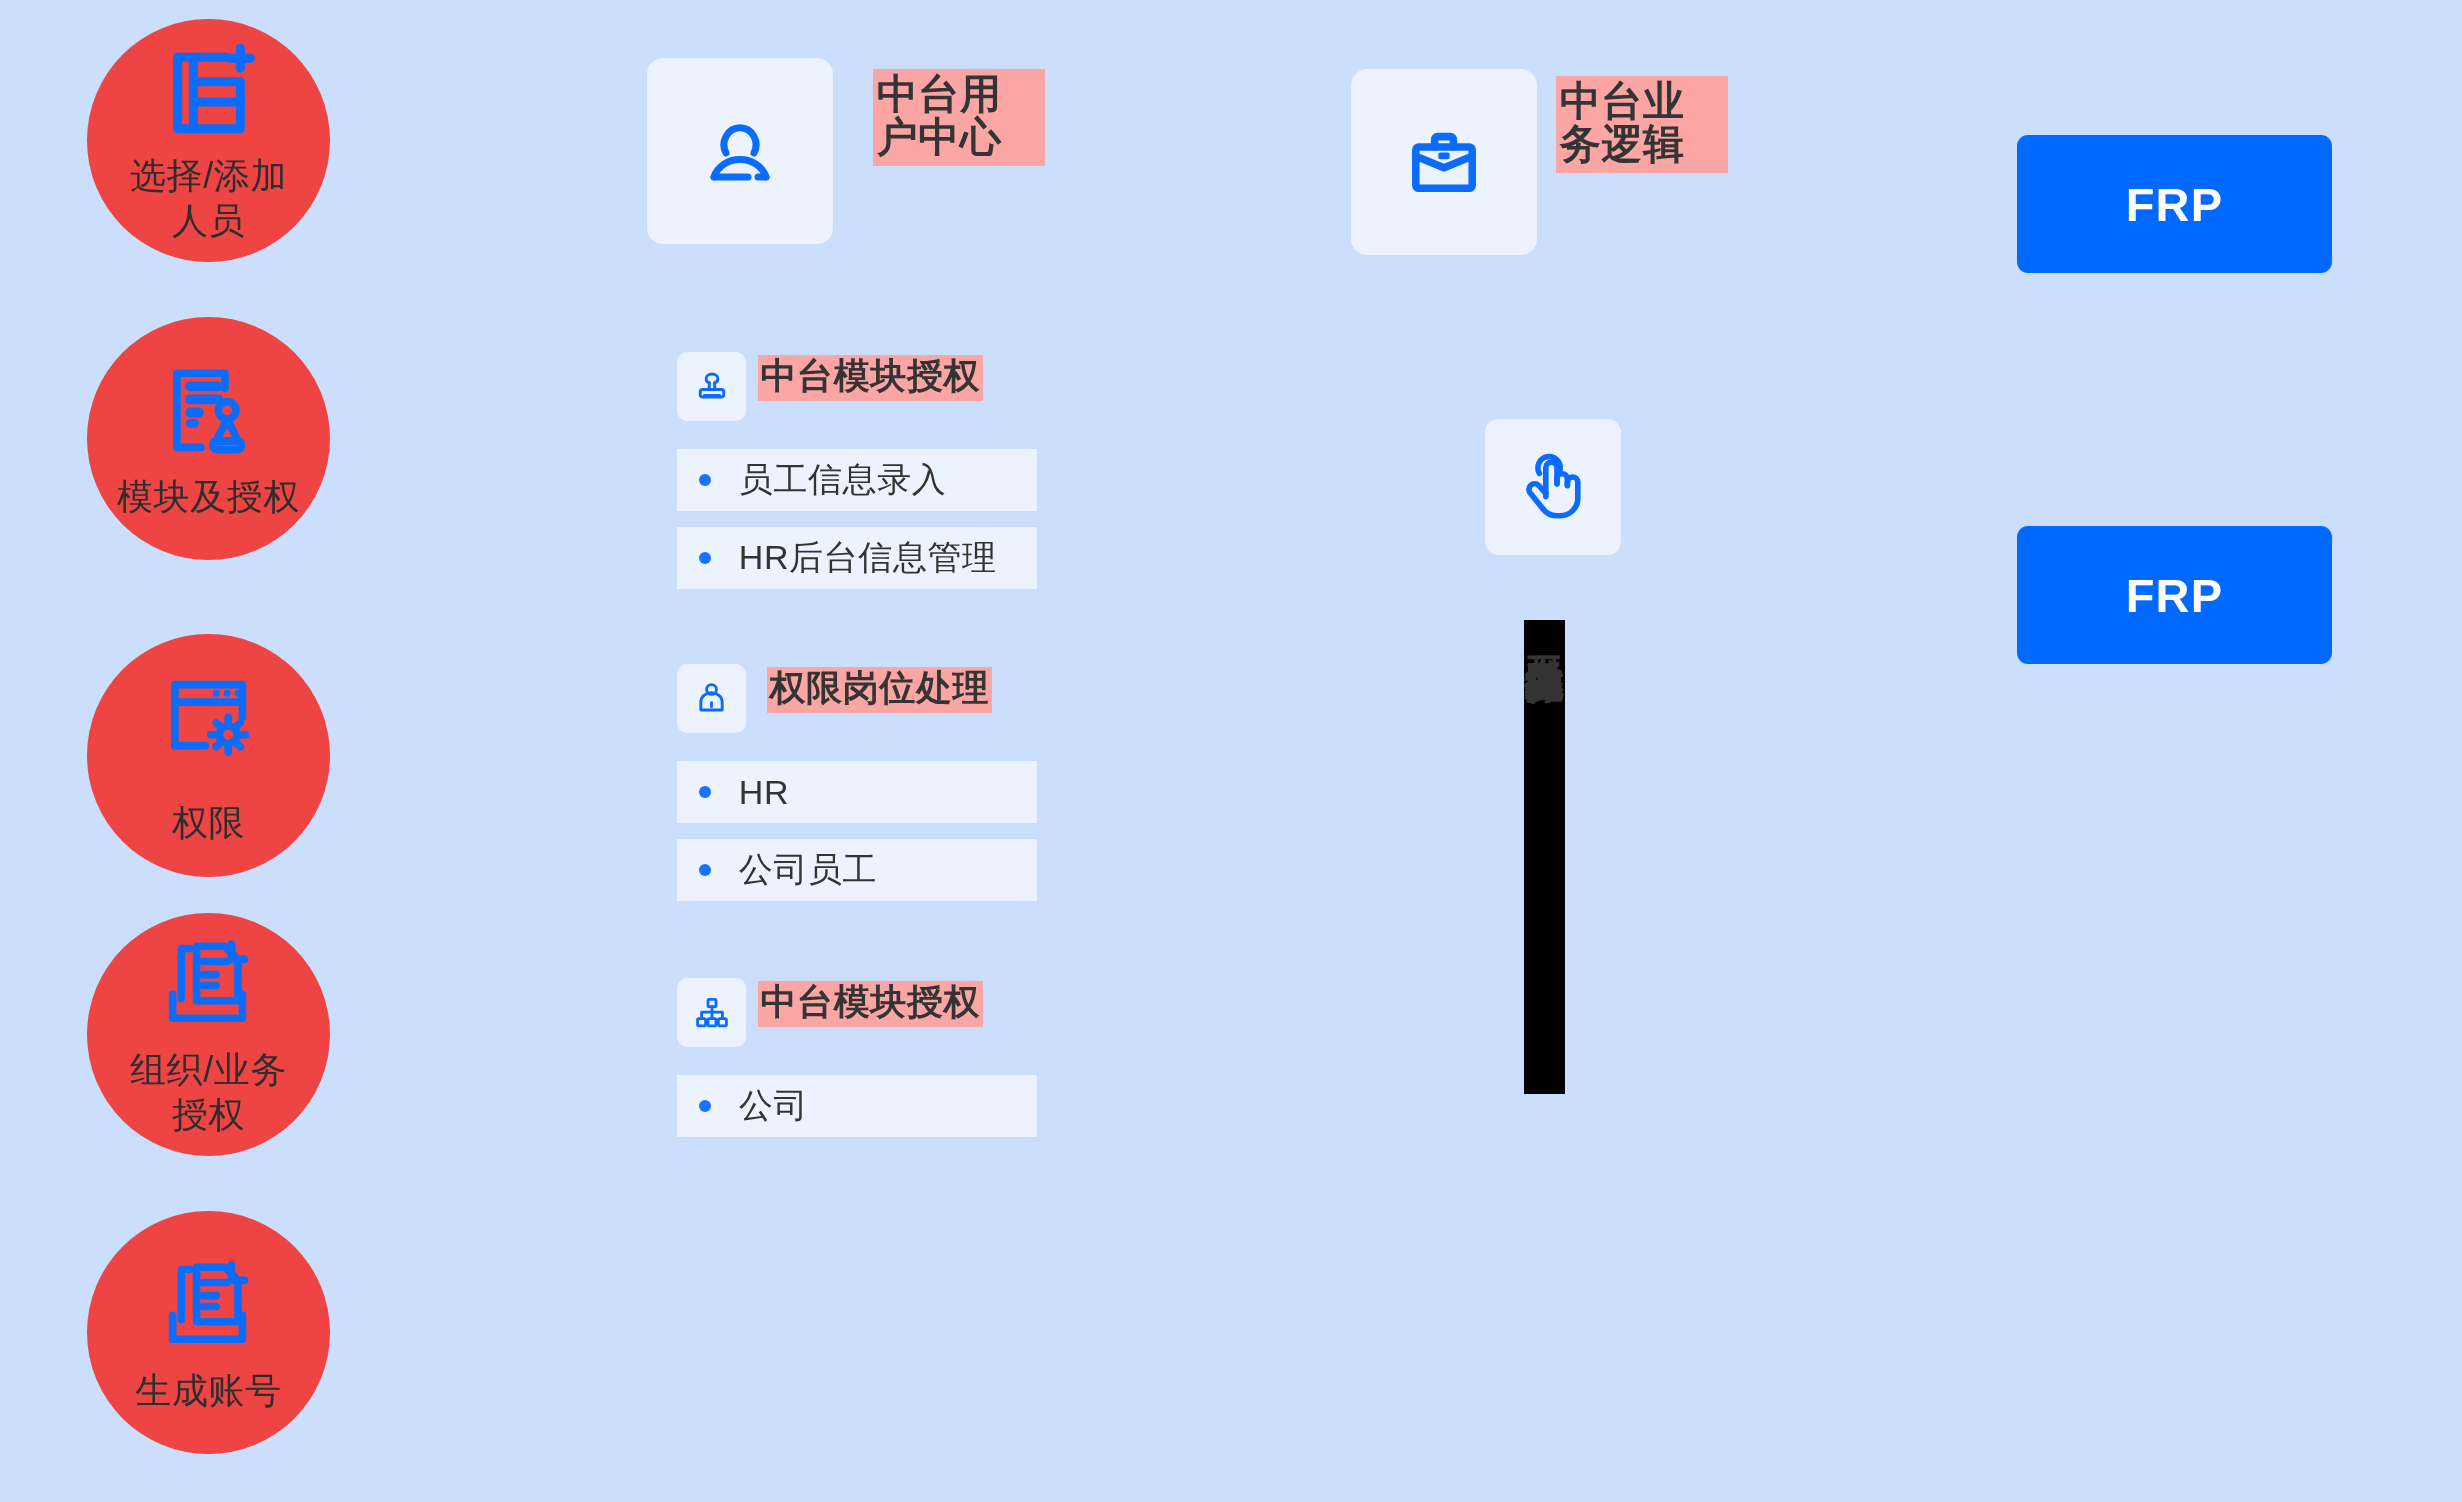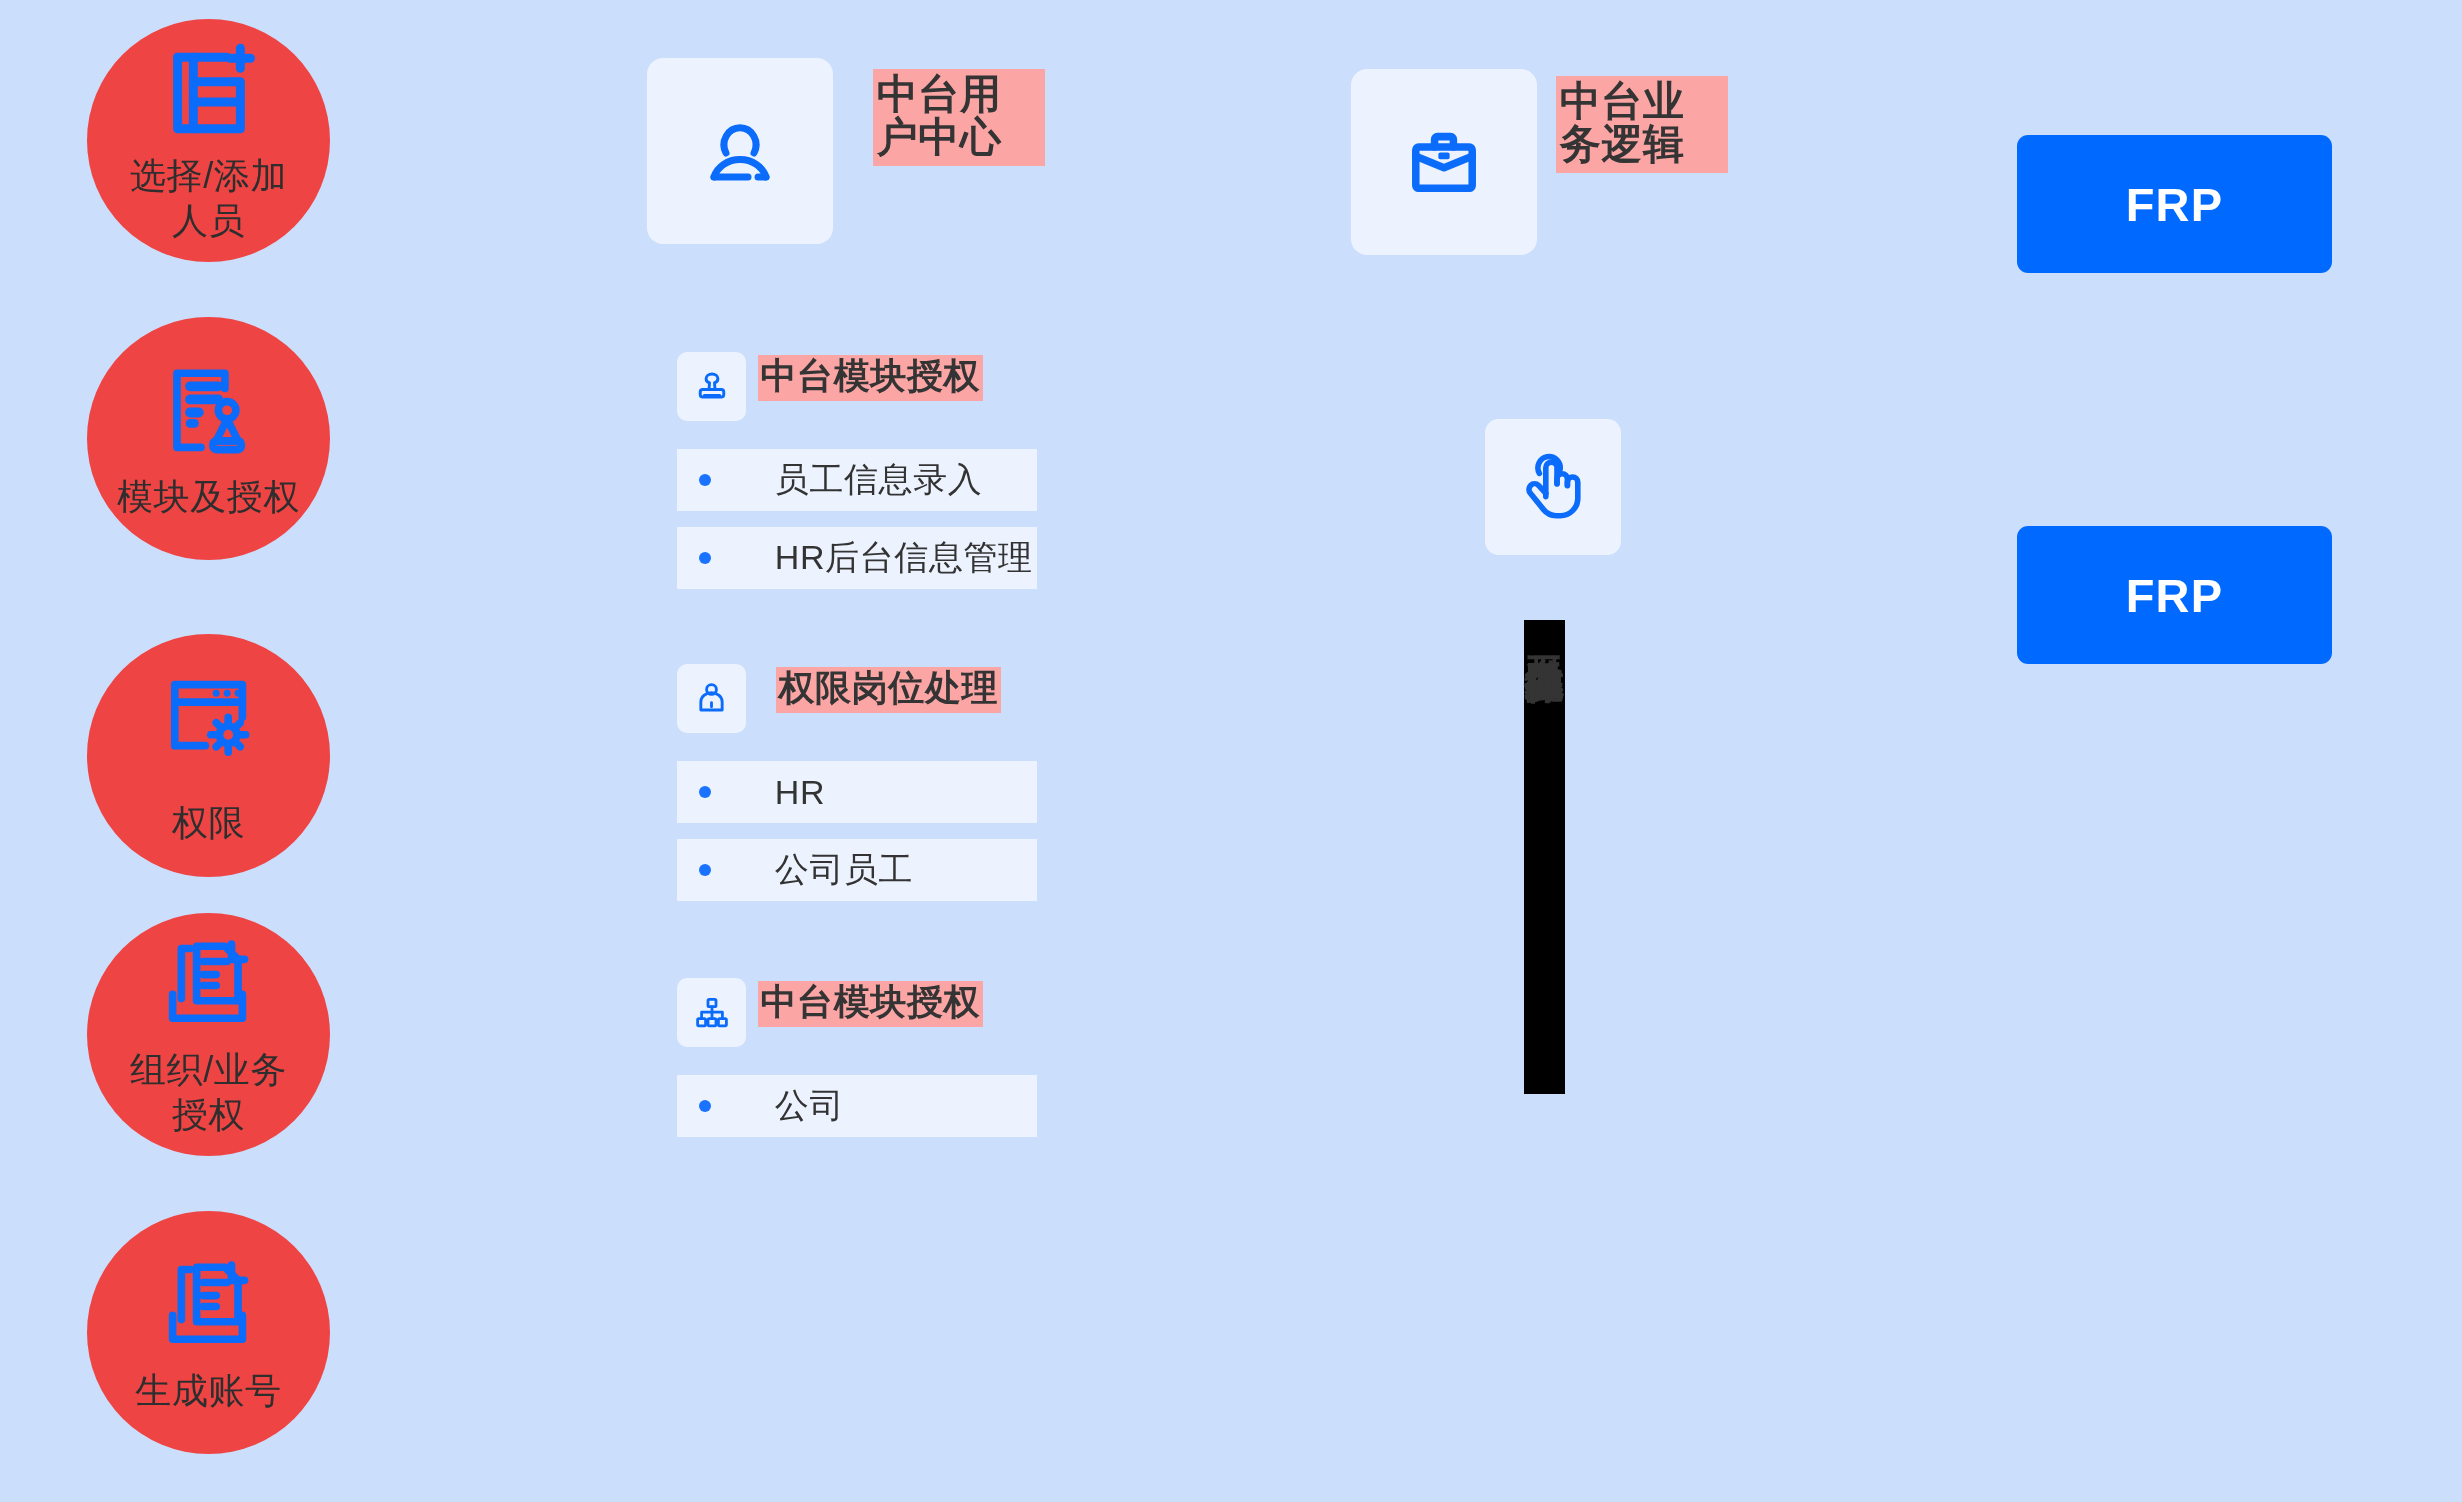--- a/index.html
+++ b/index.html
@@ -51,21 +51,21 @@
     writing-mode:vertical-rl;text-orientation:upright;
     font-size:39px;line-height:1.0;letter-spacing:1.2px;
     padding:3.7px 1.2px 2.5px 1.2px;
   }
 
   
   .group{position:absolute;}
   .group-head{position:relative;height:81px;text-align:center;}
   .list-row{
     width:360px;height:62px;background:#ecf3fe;
-    display:flex;align-items:center;margin-top:16px;gap:36px;
+    display:flex;align-items:center;margin-top:16px;
   }
   .list-row .dot{
     width:12px;height:12px;border-radius:50%;background:#1a73ff;
     margin-left:22.4px;margin-right:27.4px;flex:none;
   }
   .list-row .rtext{font-size:34px;color:#333;letter-spacing:0.6px;}
 
   
   .frp{
     position:absolute;width:315px;height:138px;background:#0069ff;
@@ -214,21 +214,21 @@
     <div class="group-head">
       <div class="tile small" style="position:absolute;left:0;top:0;">
         <span>
           <svg viewBox="0 0 100 100" width="41" height="41" fill="none" stroke="#0b6bfb" stroke-width="7" stroke-linecap="round" stroke-linejoin="round">
             <circle cx="50" cy="28" r="12"></circle>
             <path d="M24 78 V58 A26 22 0 0 1 76 58 V78 Z"></path>
             <path d="M50 60 V70"></path>
           </svg>
         </span>
       </div>
-      <div class="hl one-line" style="position:absolute;left:99px;top:2.5px;">权限岗位处理</div>
+      <div class="hl one-line" style="position:absolute;left:90px;top:2.5px;">权限岗位处理</div>
     </div>
     <div class="list-row">
       <span class="dot"></span>
       <span class="rtext">HR</span>
     </div>
     <div class="list-row">
       <span class="dot"></span>
       <span class="rtext">公司员工</span>
     </div>
   </div>

